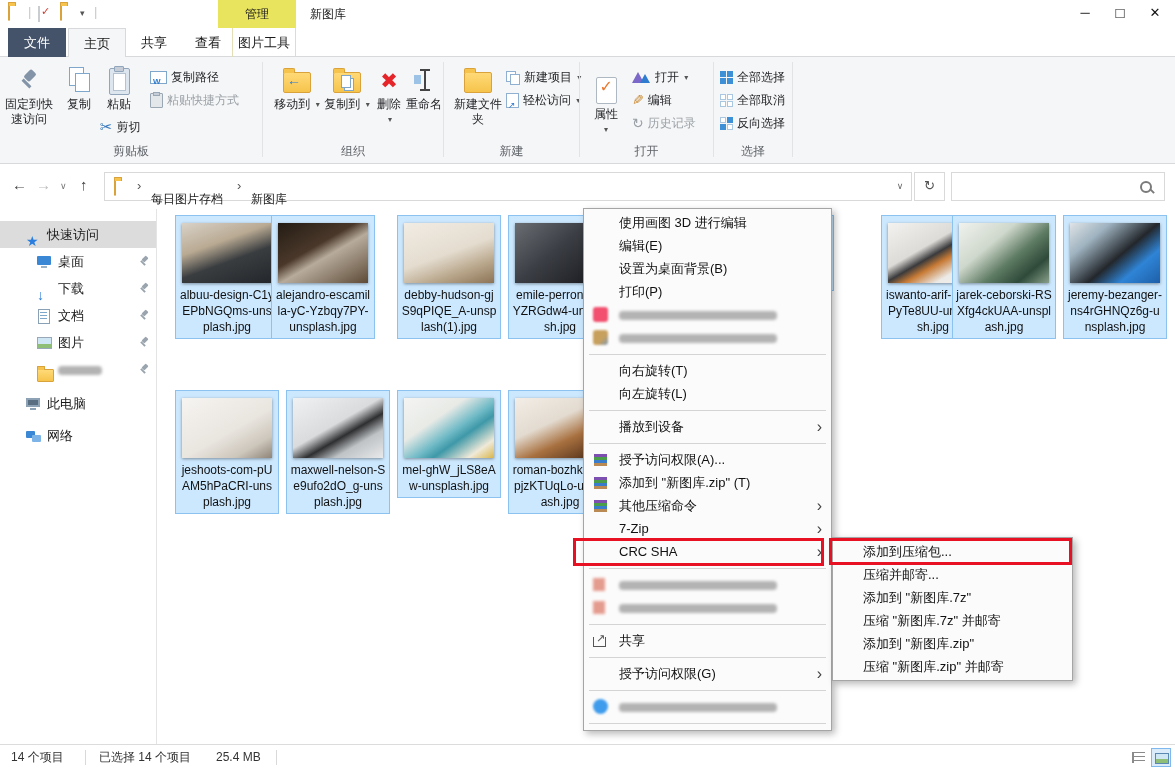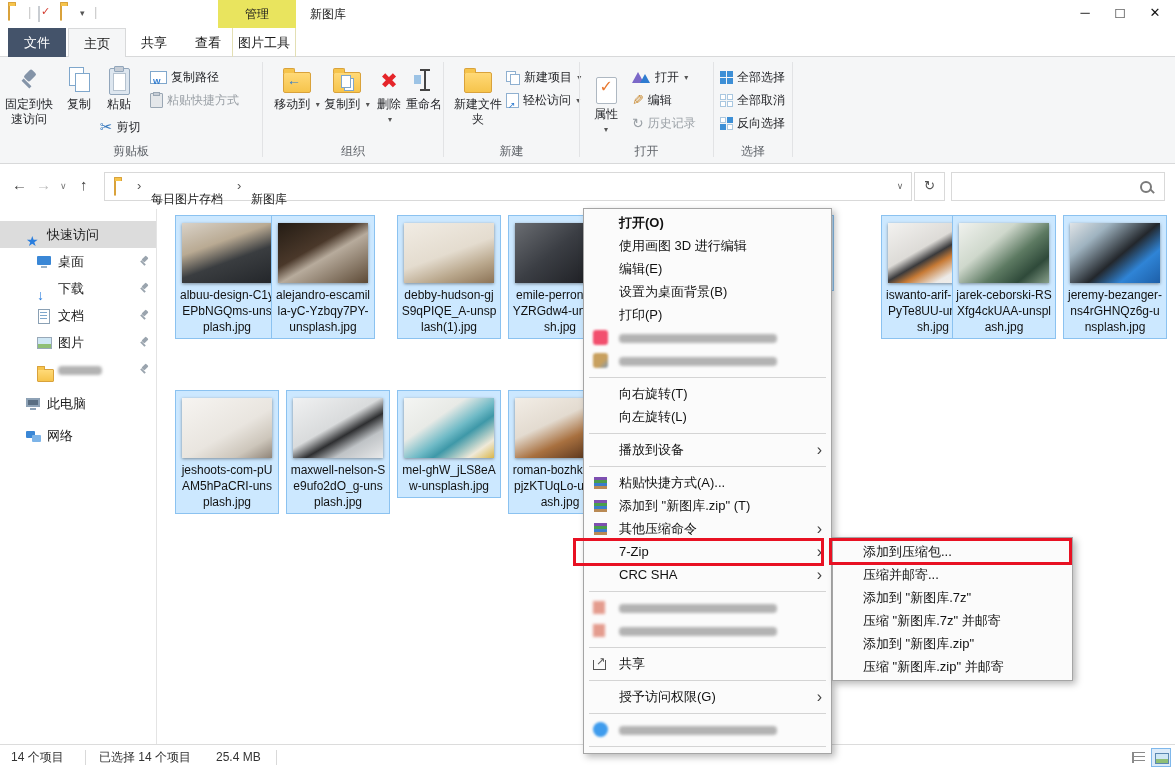--- a/index.html
+++ b/index.html
@@ -478,26 +478,20 @@
     <div class="thumb"></div>
     <div class="fname">roman-bozhko-PypjzKTUqLo-unsplash.jpg</div>
   </div>
       <div class="file-tile hidden thumb-t13">
     <div class="thumb"></div>
     <div class="fname"></div>
   </div>
     </div>
 
   <div id="ctx">
-      <div class="mi bold">
-    <span class="mi-icon"></span>
-    <span class="mi-label">打开(O)</span>
-    
-    
-  </div>
       <div class="mi">
     <span class="mi-icon"></span>
     <span class="mi-label">使用画图 3D 进行编辑</span>
     
     
   </div>
       <div class="mi">
     <span class="mi-icon"></span>
     <span class="mi-label">编辑(E)</span>
     
@@ -558,21 +552,21 @@
     <span class="mi-arrow"></span>
   </div>
       <div class="mi separator">
     
     
     
     
   </div>
       <div class="mi icon-winrar">
     <span class="mi-icon"></span>
-    <span class="mi-label">粘贴快捷方式(A)...</span>
+    <span class="mi-label">授予访问权限(A)...</span>
     
     
   </div>
       <div class="mi icon-winrar">
     <span class="mi-icon"></span>
     <span class="mi-label">添加到 "新图库.zip" (T)</span>
     
     
   </div>
       <div class="mi submenu icon-winrar">

